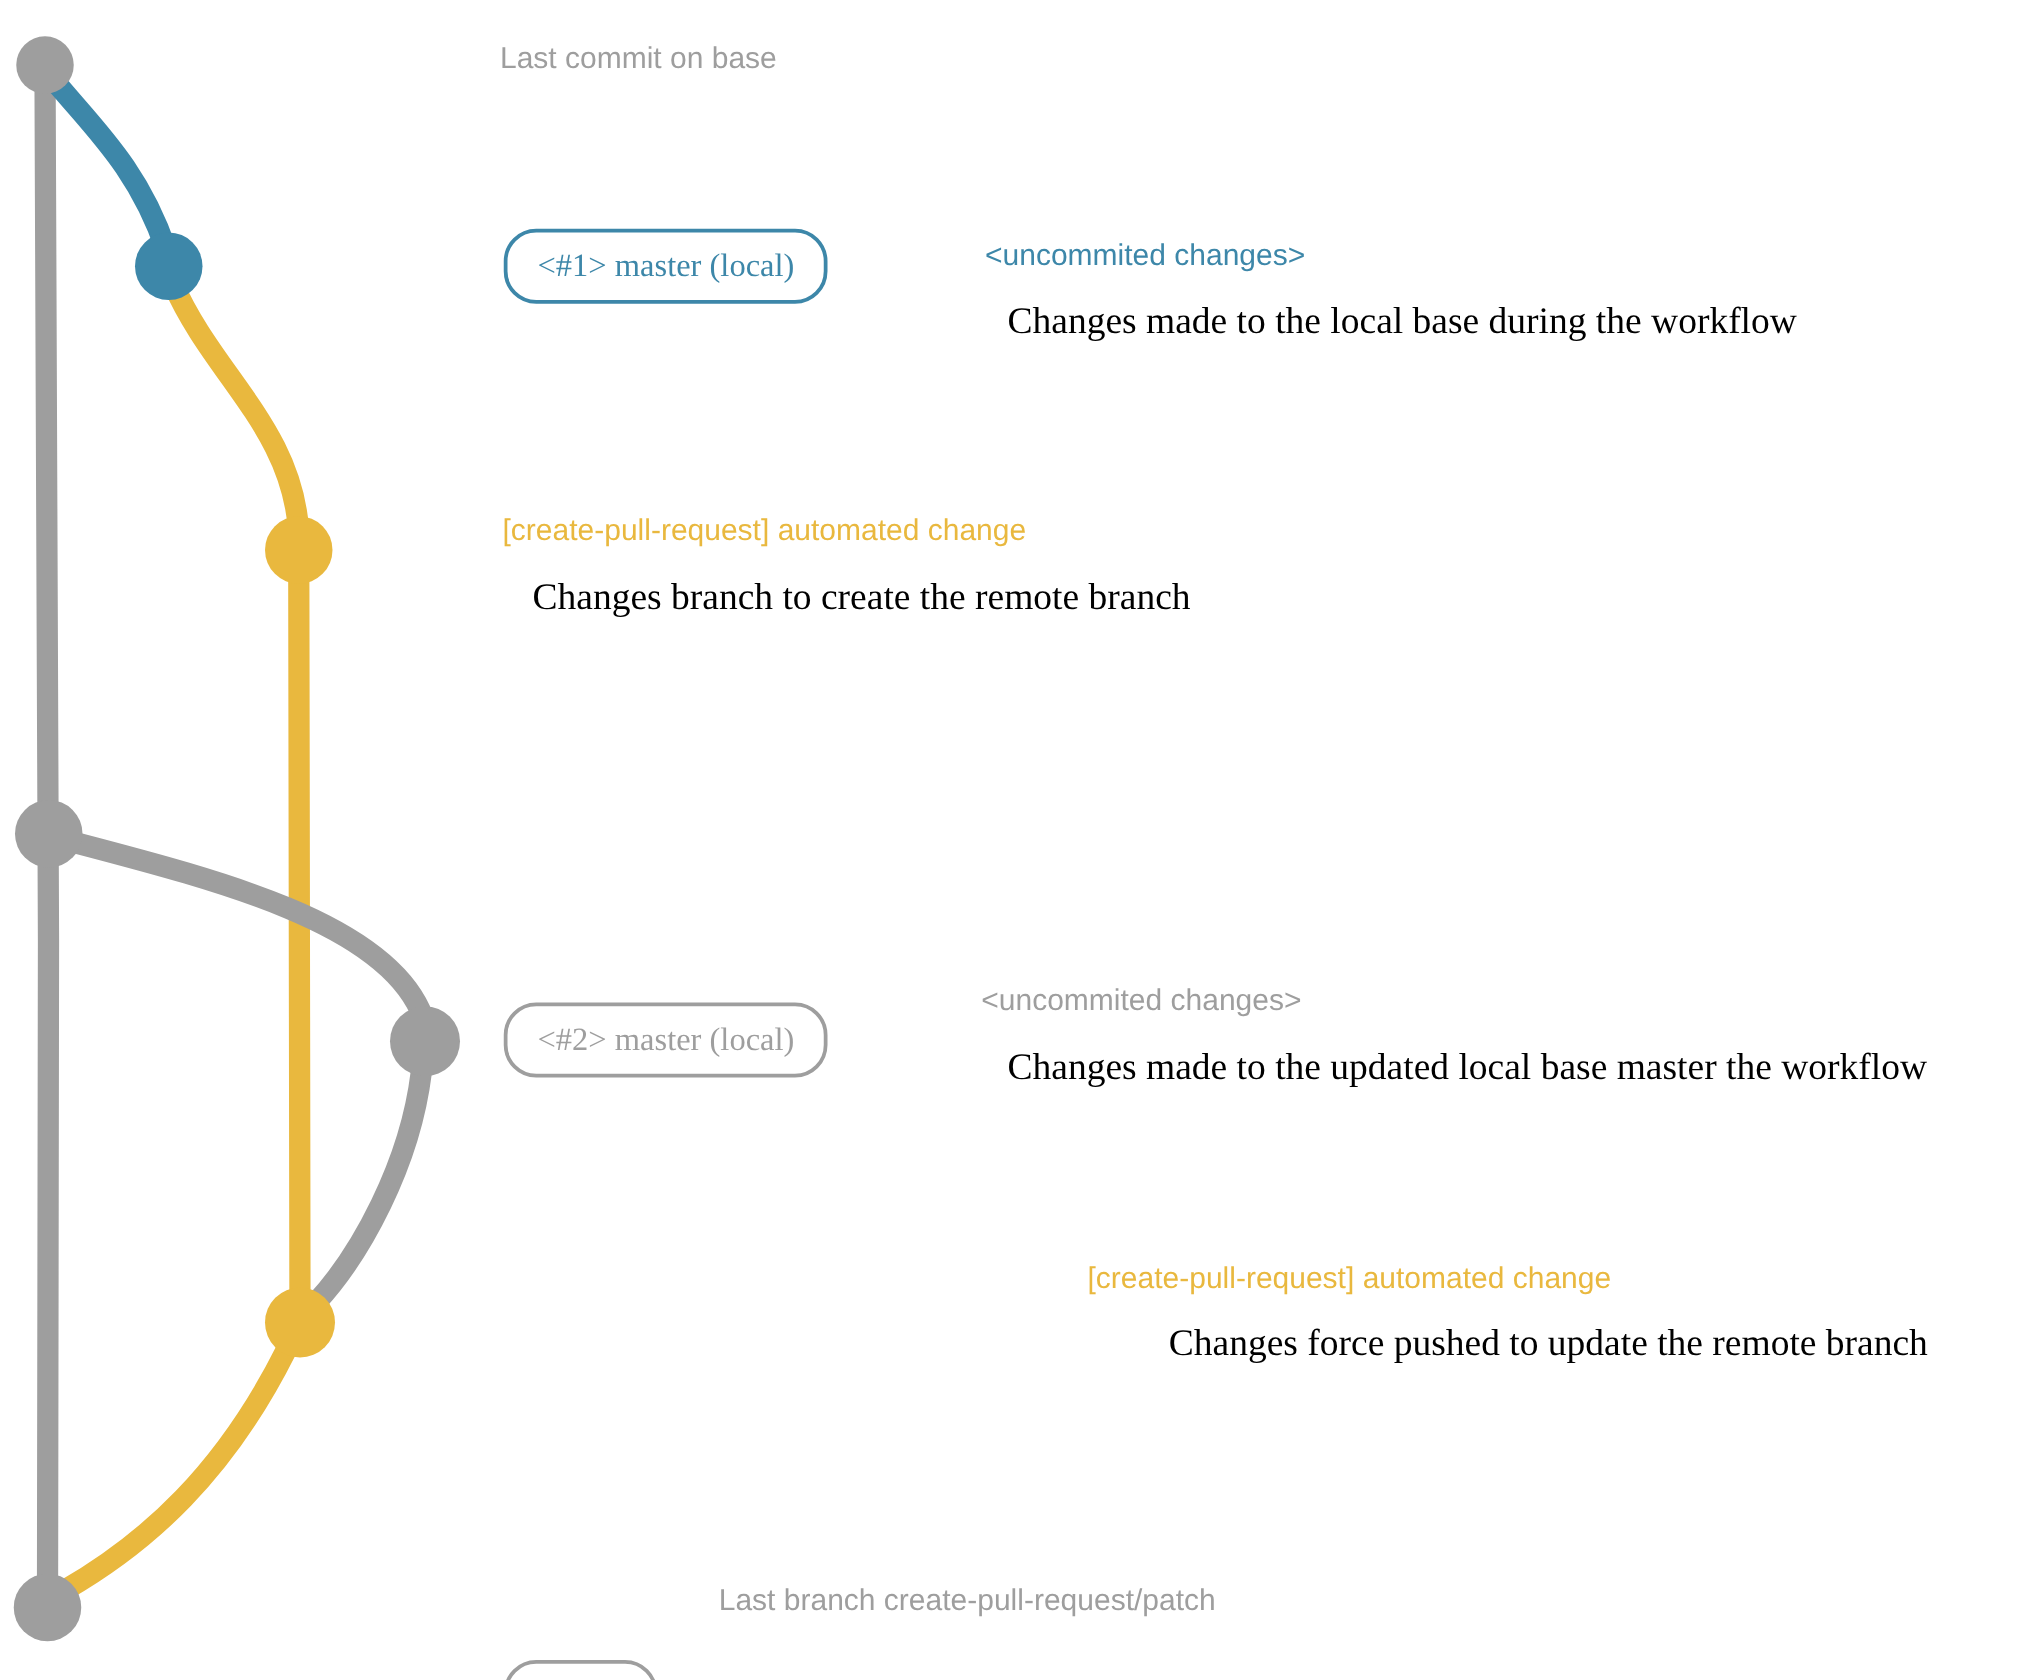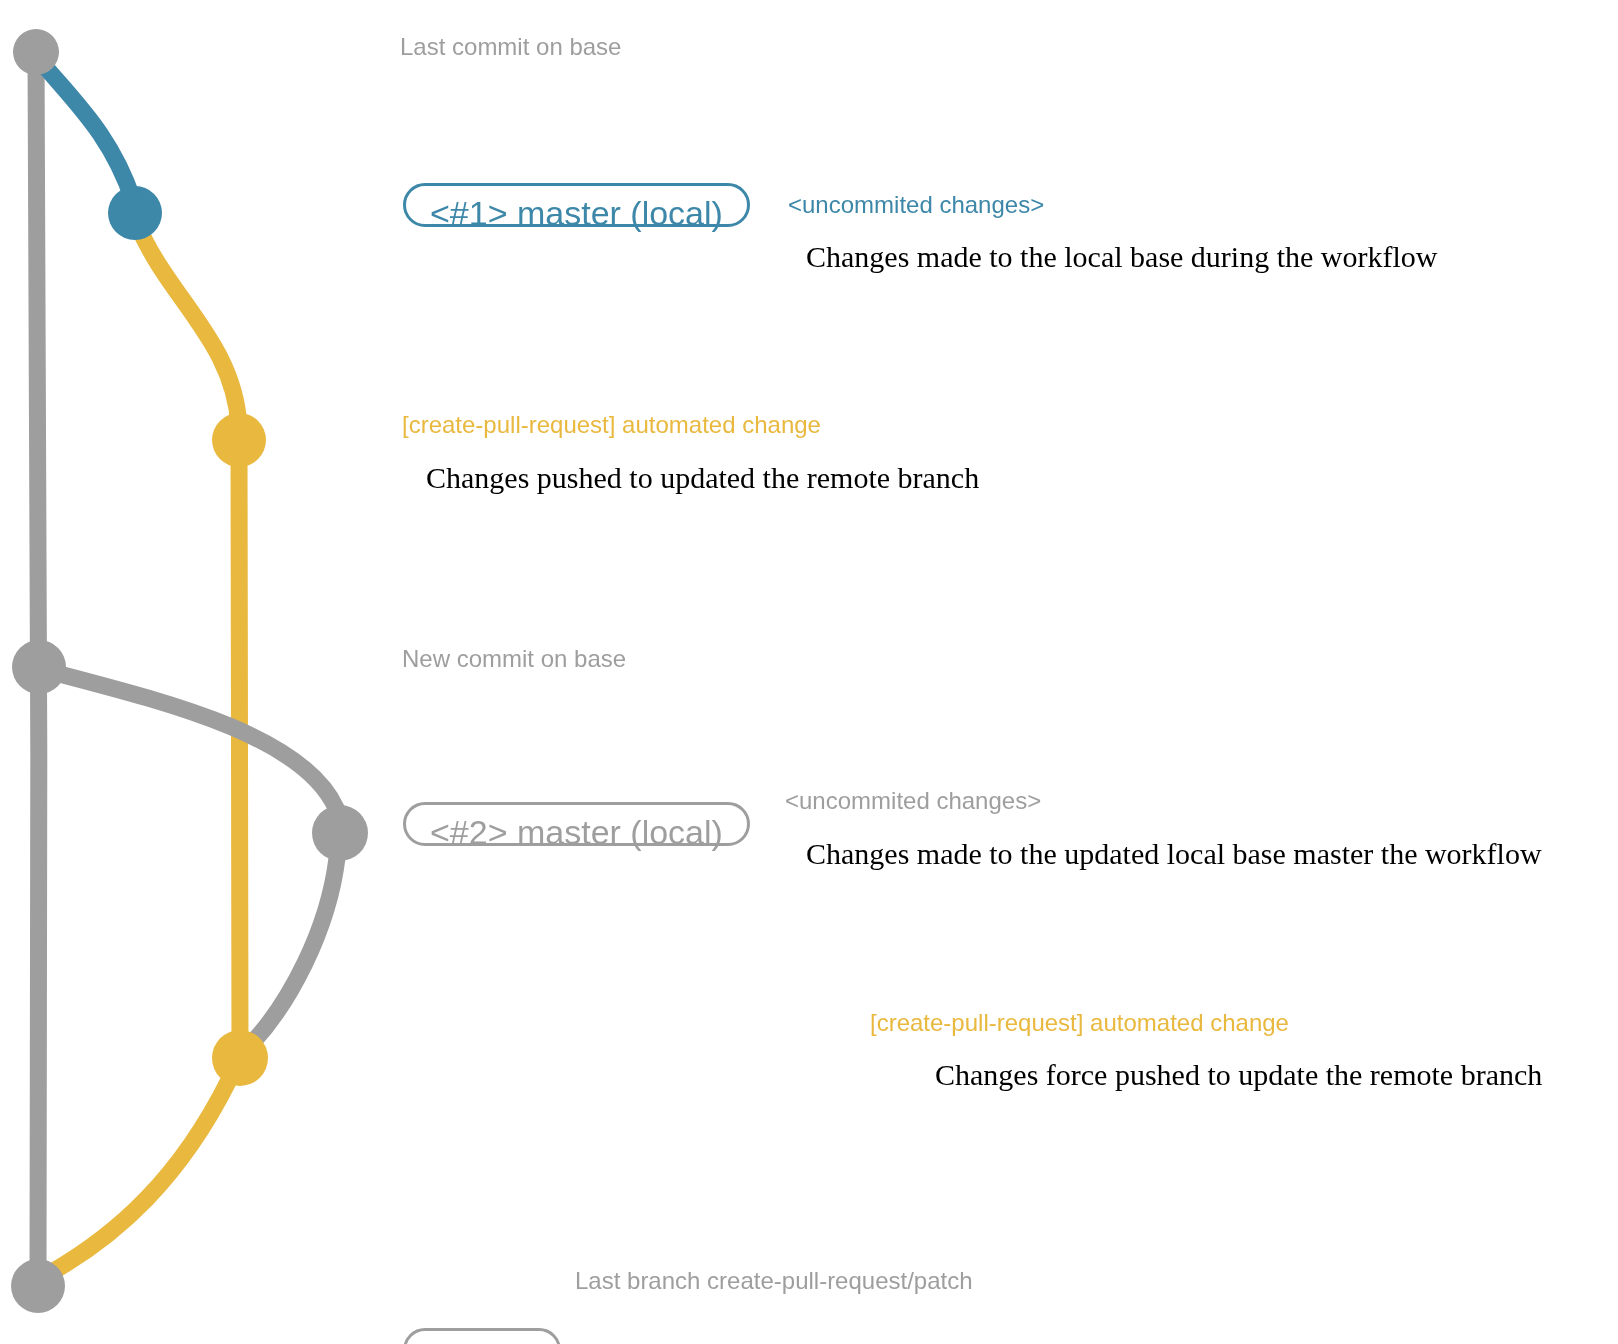--- a/index.html
+++ b/index.html
@@ -34,26 +34,27 @@
   .lbl.yellow{color:var(--c-yellow);}
   .caption{
     position:absolute;
     font-family:"Liberation Serif", serif;
     font-size:30px;line-height:1.05;color:var(--c-caption);
     white-space:nowrap;
   }
   .badge{
     position:absolute;
     box-sizing:border-box;
-    height:44px;line-height:54px;
+    height:60px;line-height:54px;
     padding:0 24px;
     border:3px solid;
     border-radius:26px;
-    font-size:34px;white-space:nowrap;
+    font-size:26px;white-space:nowrap;
     background:#ffffff;
+    font-family:Liberation Serif, serif;
   }
   .badge.blue{border-color:var(--c-blue);color:var(--c-blue);}
   .badge.gray{border-color:var(--c-gray);color:var(--c-gray);}
   .badge.yellow{border-color:var(--c-yellow);color:var(--c-yellow);}
 </style>
 </head>
 <body>
 
 <div id="stage">
 
@@ -82,23 +83,22 @@
     <circle class="dot gray" cx="38" cy="1286" r="27"></circle>
   </svg>
 
   <div class="lbl gray" style="left:400px;top:34px;">Last commit on base</div>
 
   <div class="badge blue" style="left:403px;top:183px;">&lt;#1&gt; master (local)</div>
   <div class="lbl blue" style="left:788px;top:192px;">&lt;uncommited changes&gt;</div>
   <div class="caption" style="left:806px;top:241px;">Changes made to the local base during the workflow</div>
 
   <div class="lbl yellow" style="left:402px;top:412px;">[create-pull-request] automated change</div>
-  <div class="caption" style="left:426px;top:462px;">Changes pushed to updated the remote branch</div>
+  <div class="caption" style="left:426px;top:462px;">Changes branch to create the remote branch</div>
 
-  <div class="lbl gray" style="left:402px;top:646px;">New commit on base</div>
 
   <div class="badge gray" style="left:403px;top:802px;">&lt;#2&gt; master (local)</div>
   <div class="lbl gray" style="left:785px;top:788px;">&lt;uncommited changes&gt;</div>
   <div class="caption" style="left:806px;top:838px;">Changes made to the updated local base master the workflow</div>
 
   <div class="lbl yellow" style="left:870px;top:1010px;">[create-pull-request] automated change</div>
   <div class="caption" style="left:935px;top:1059px;font-family:Liberation Serif, serif;">Changes force pushed to update the remote branch</div>
 
   <div class="badge gray" style="left:403px;top:1328px;">master</div>
   <div class="lbl gray" style="left:575px;top:1268px;">Last branch create-pull-request/patch</div>

